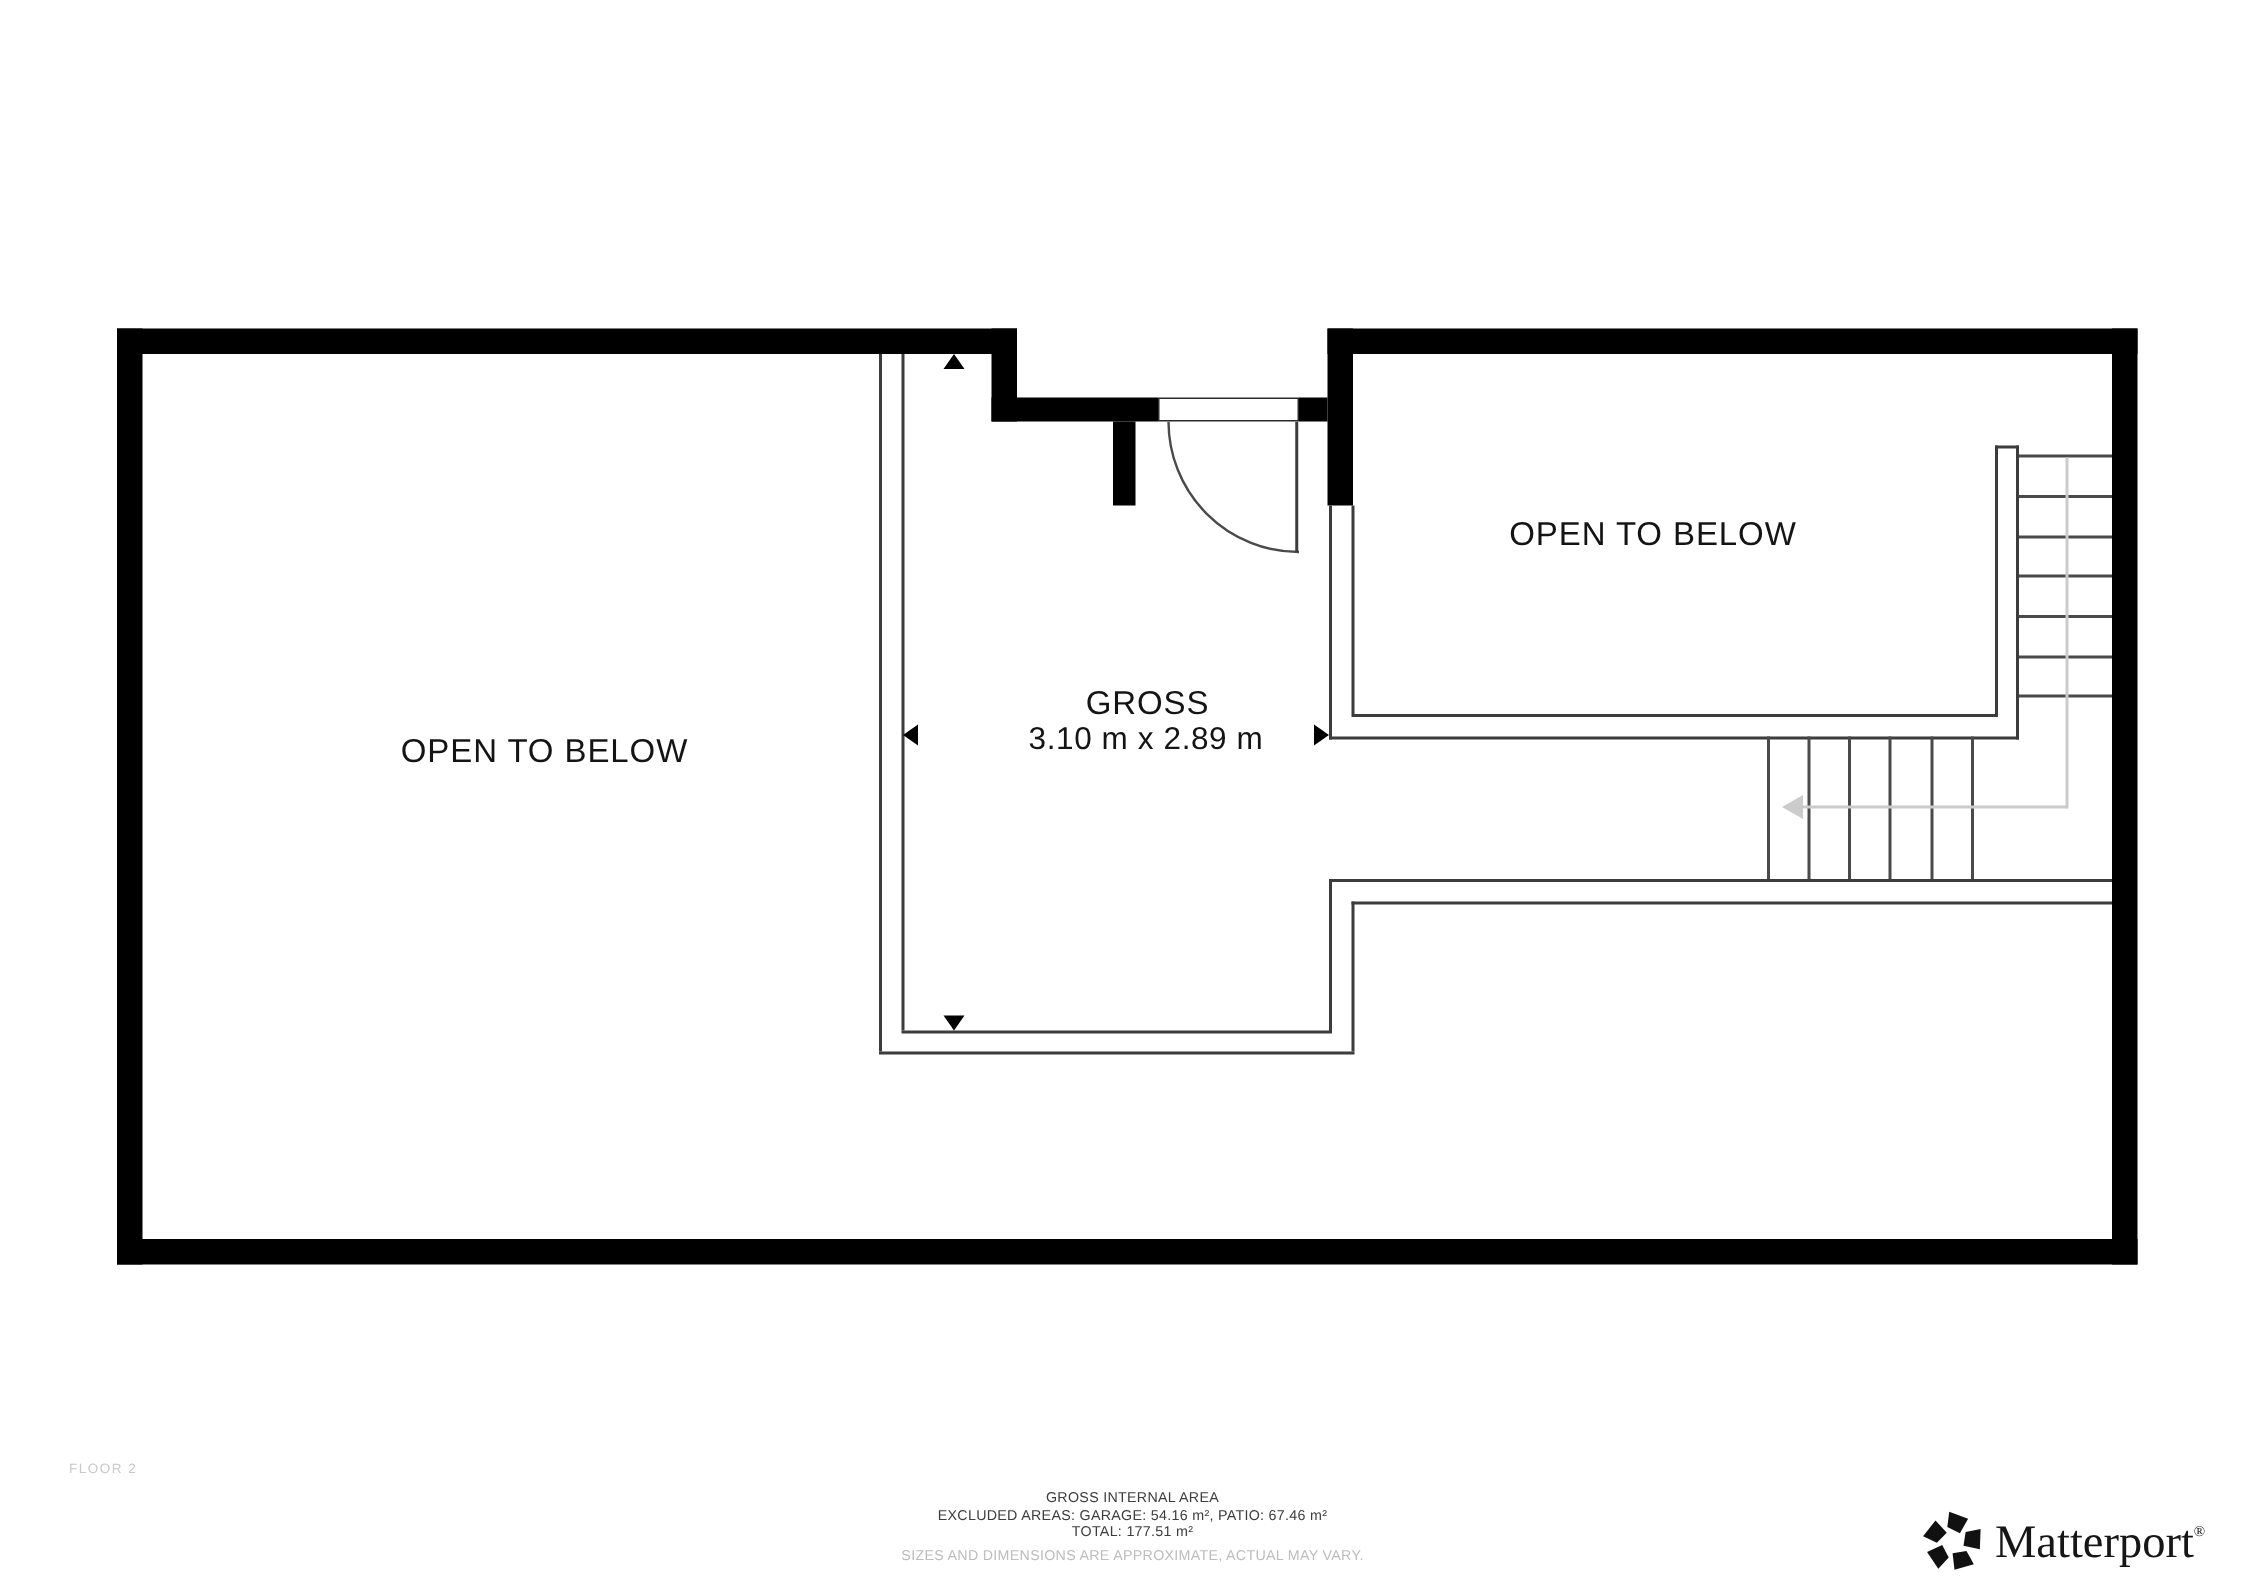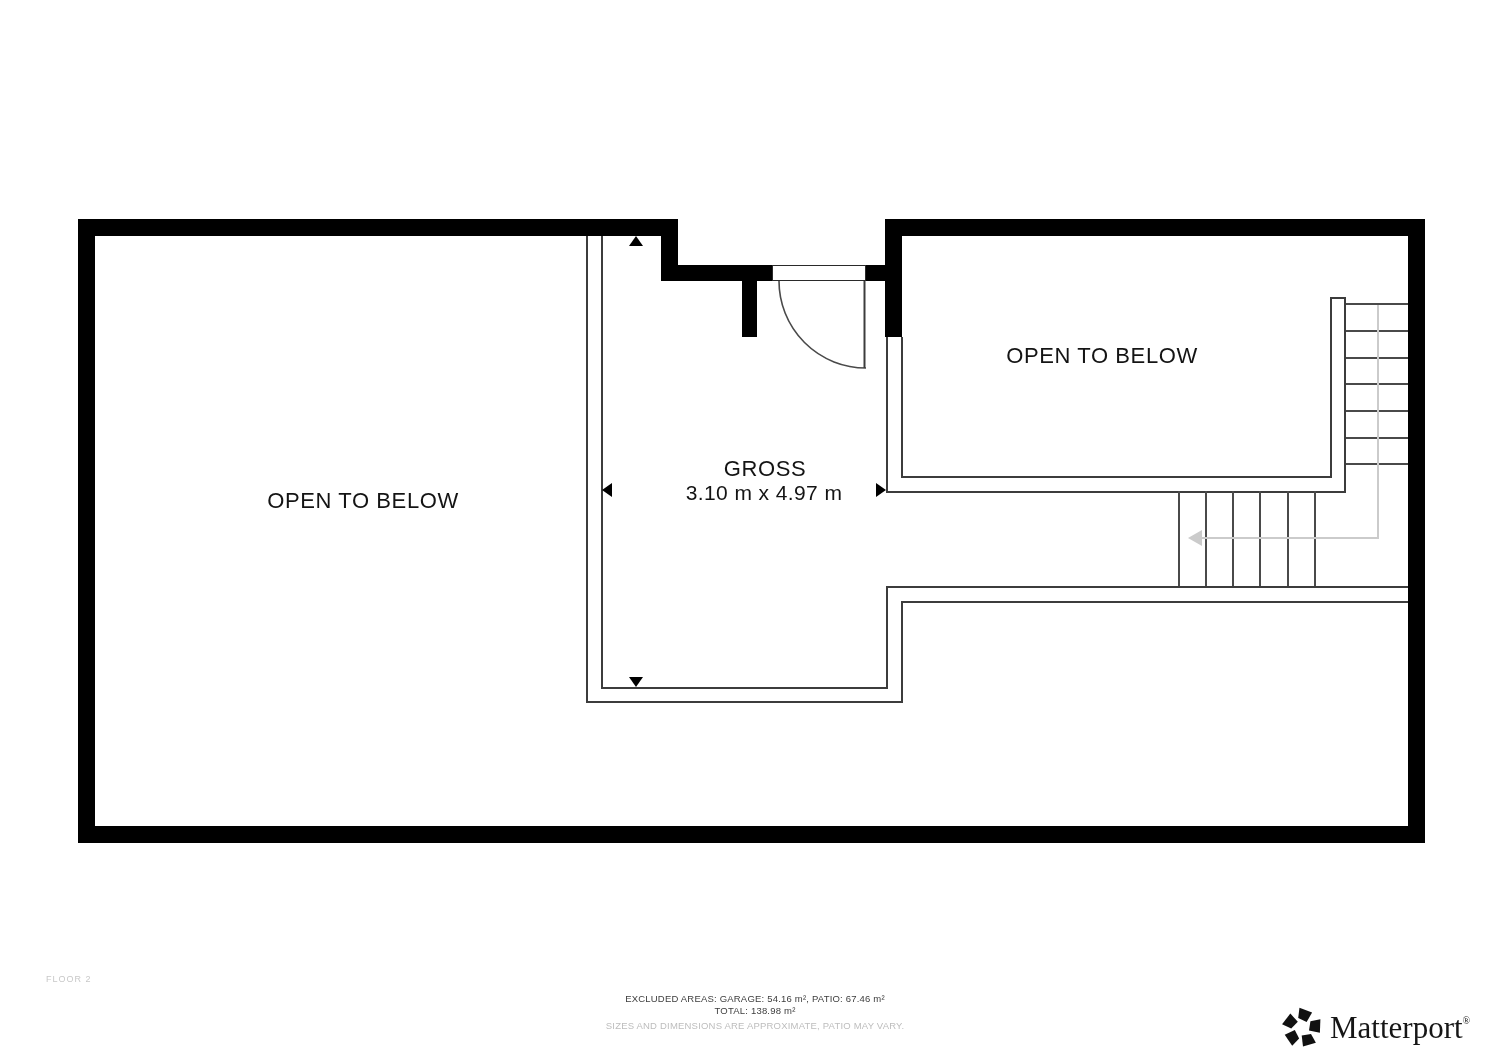--- a/index.html
+++ b/index.html
@@ -95,29 +95,30 @@
   <div class="walk-arrow" style="left:1188px;top:530px;"></div>
 
   <div class="arrow arrow-up" style="left:629px;top:236px;"></div>
   <div class="arrow arrow-down" style="left:629px;top:677px;"></div>
   <div class="arrow arrow-left" style="left:602px;top:483px;"></div>
   <div class="arrow arrow-right" style="left:876px;top:483px;"></div>
 
   <div class="room-label" style="left:213px;top:488px;width:300px;">OPEN TO BELOW</div>
   <div class="room-label" style="left:952px;top:343px;width:300px;">OPEN TO BELOW</div>
   <div class="room-label" style="left:615px;top:456px;width:300px;">GROSS</div>
-  <div class="dims-label" style="left:614px;top:481px;width:300px;">3.10 m x 4.97 m</div>
+  <div class="dims-label" style="left:614px;top:481px;width:300px;">3.10 m x 2.89 m</div>
 
 
   <div class="floor-tag">FLOOR 2</div>
 
   <div class="footer-block">
+    <div>GROSS INTERNAL AREA</div>
     <div>EXCLUDED AREAS: GARAGE: 54.16 m², PATIO: 67.46 m²</div>
-    <div>TOTAL: 138.98 m²</div>
-    <div class="disclaimer">SIZES AND DIMENSIONS ARE APPROXIMATE, PATIO MAY VARY.</div>
+    <div>TOTAL: 177.51 m²</div>
+    <div class="disclaimer">SIZES AND DIMENSIONS ARE APPROXIMATE, ACTUAL MAY VARY.</div>
   </div>
 
   <div class="brand">
     <svg width="42" height="42" viewBox="0 0 100 100">
       <g fill="#111111">
         <g transform="rotate(0 50 50)">
             <path d="M44 2 L74 13 L61 36 L41 26 Z"></path>
           </g>
         <g transform="rotate(72 50 50)">
             <path d="M44 2 L74 13 L61 36 L41 26 Z"></path>

